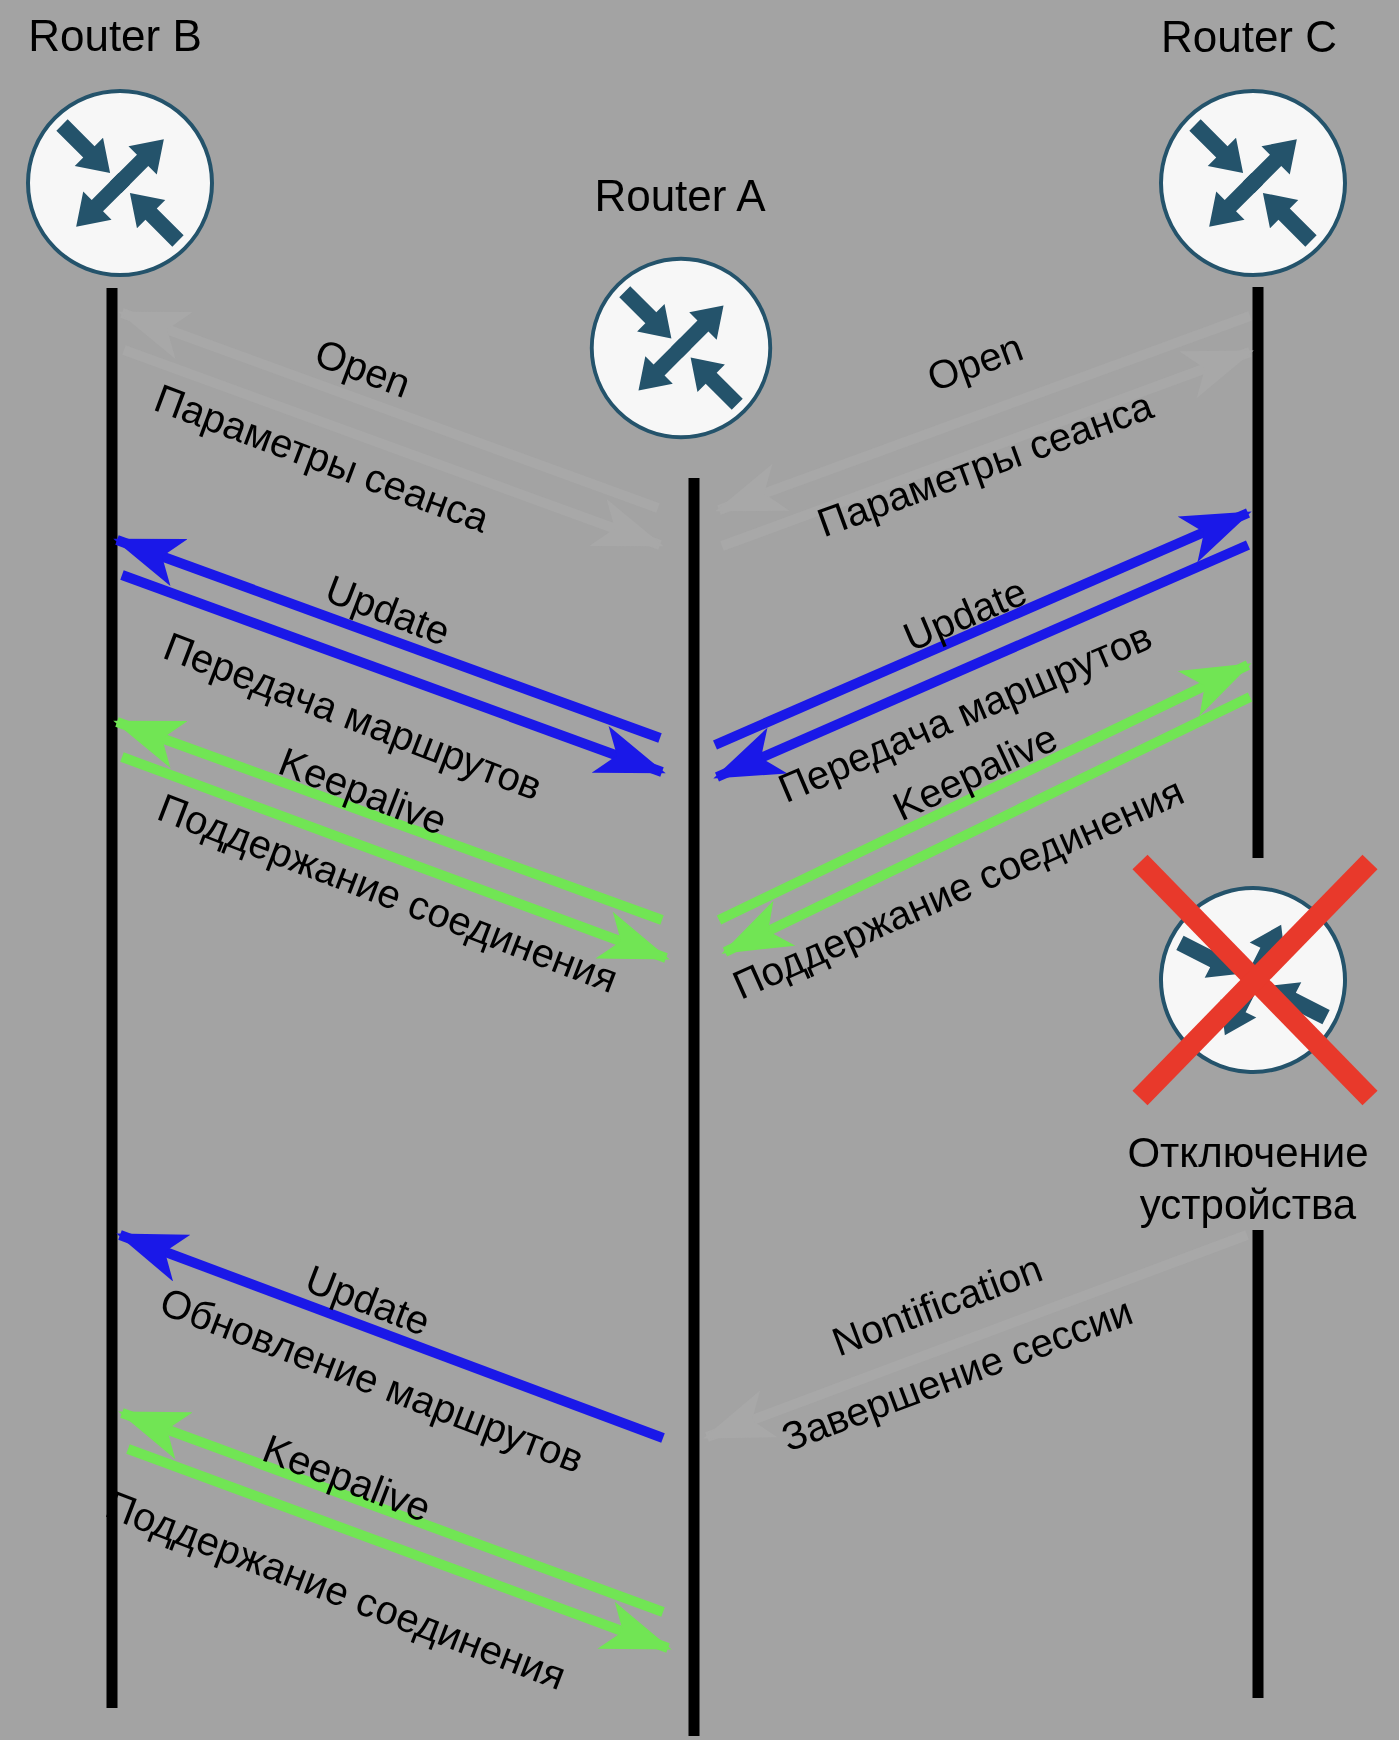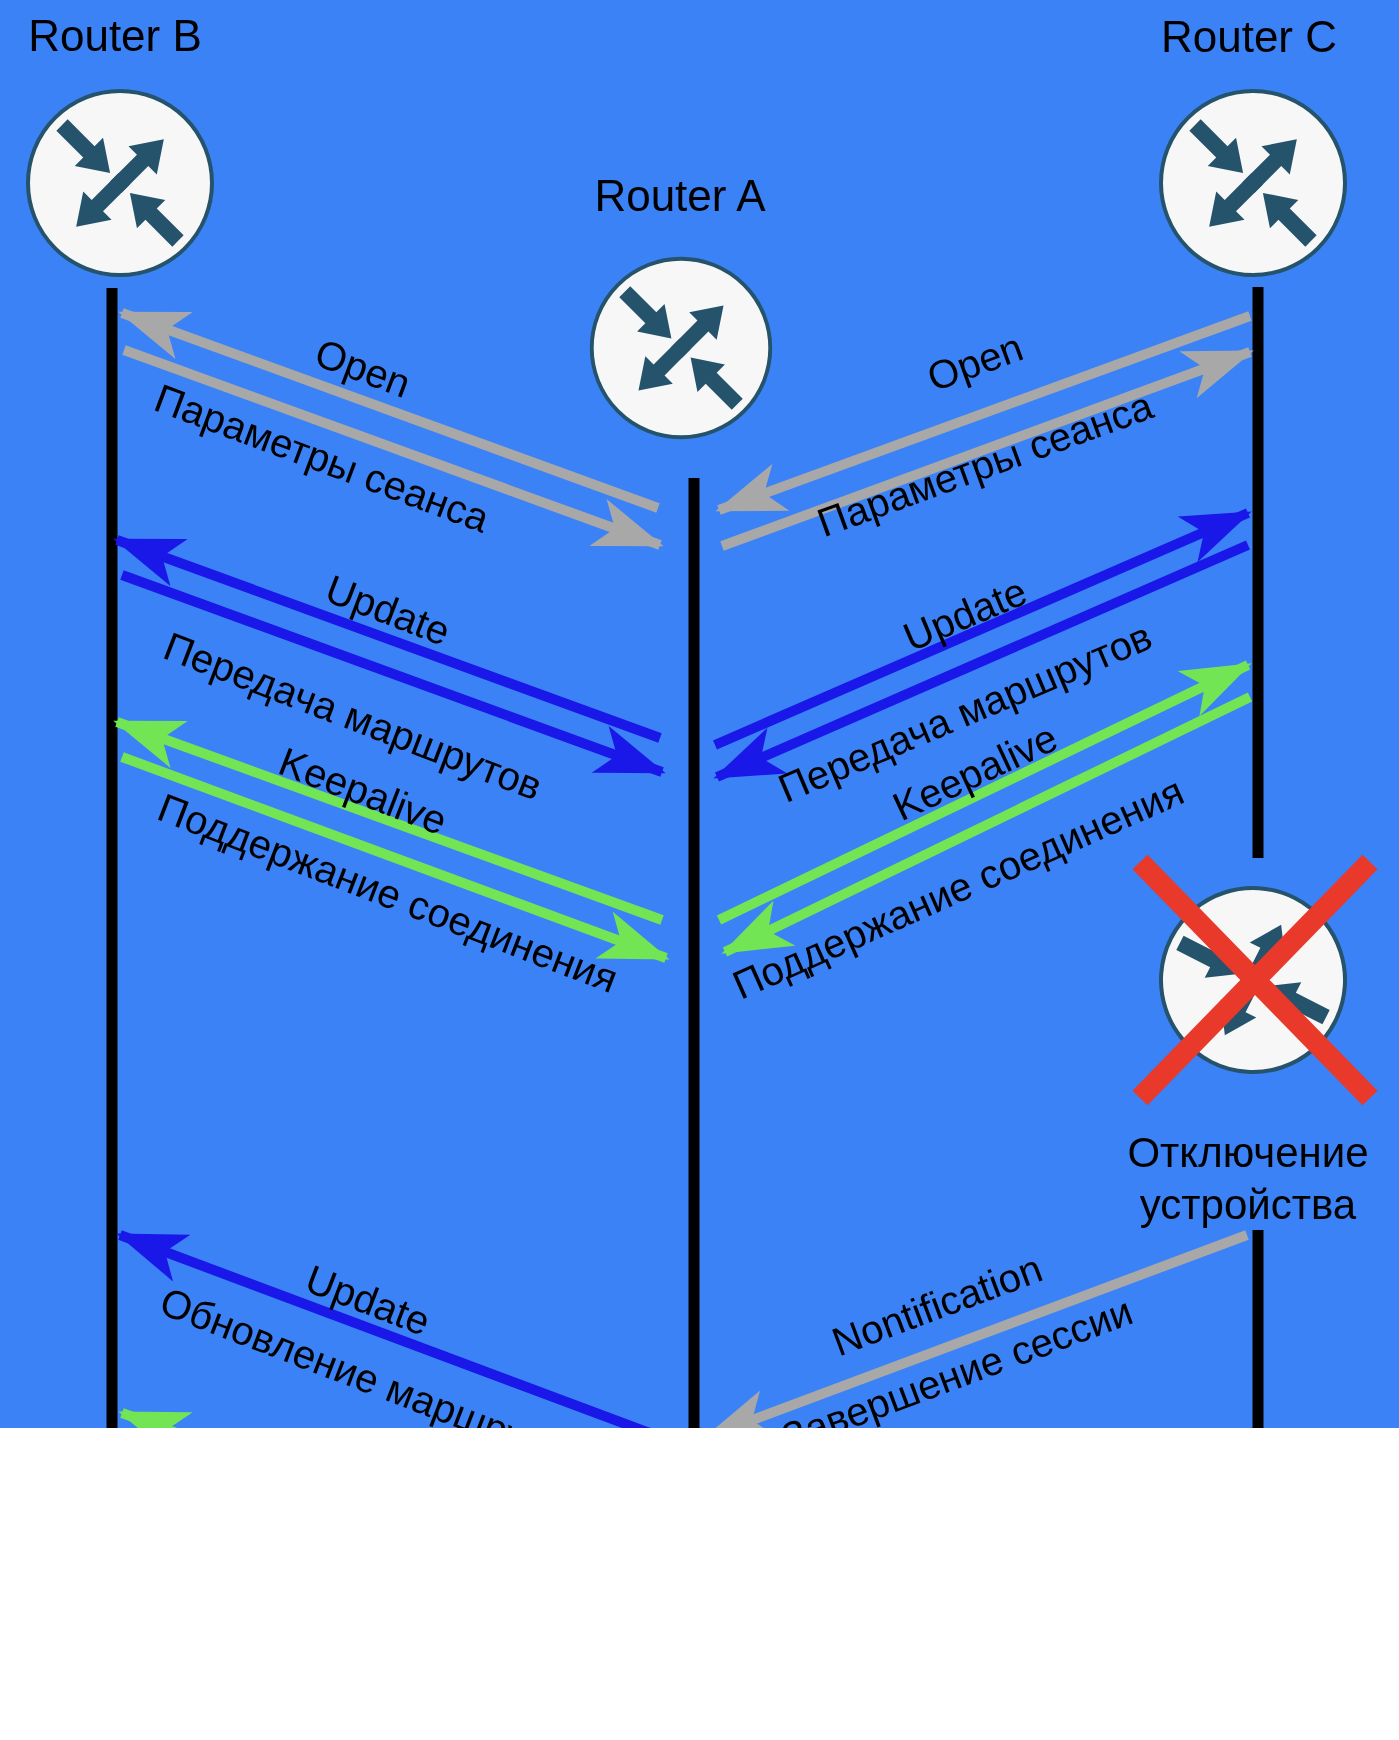--- a/index.html
+++ b/index.html
@@ -1,16 +1,16 @@
 <!DOCTYPE html>
 <html><head>
 <meta charset="utf-8">
 <style>
   html,body{margin:0;padding:0;background:#ffffff;}
-  .stage{position:relative;width:1399px;height:1428px;background:#3b82f6;overflow:hidden;
+  .stage{position:relative;width:1399px;height:1740px;background:#a3a3a3;overflow:hidden;
          font-family:"Liberation Sans","DejaVu Sans",sans-serif;}
   svg{display:block;}
   text{font-family:"Liberation Sans","DejaVu Sans",sans-serif;fill:#000000;}
   .router-name{font-size:44px;}
   .msg{font-size:40px;}
   .note{font-size:42px;}
   .lifeline{stroke:#000000;stroke-width:11;}
   .arrow{fill:none;stroke-width:10;}
   .arrow.gray{stroke:#a8a8a8;}
   .arrow.blue{stroke:#1a18e8;}

